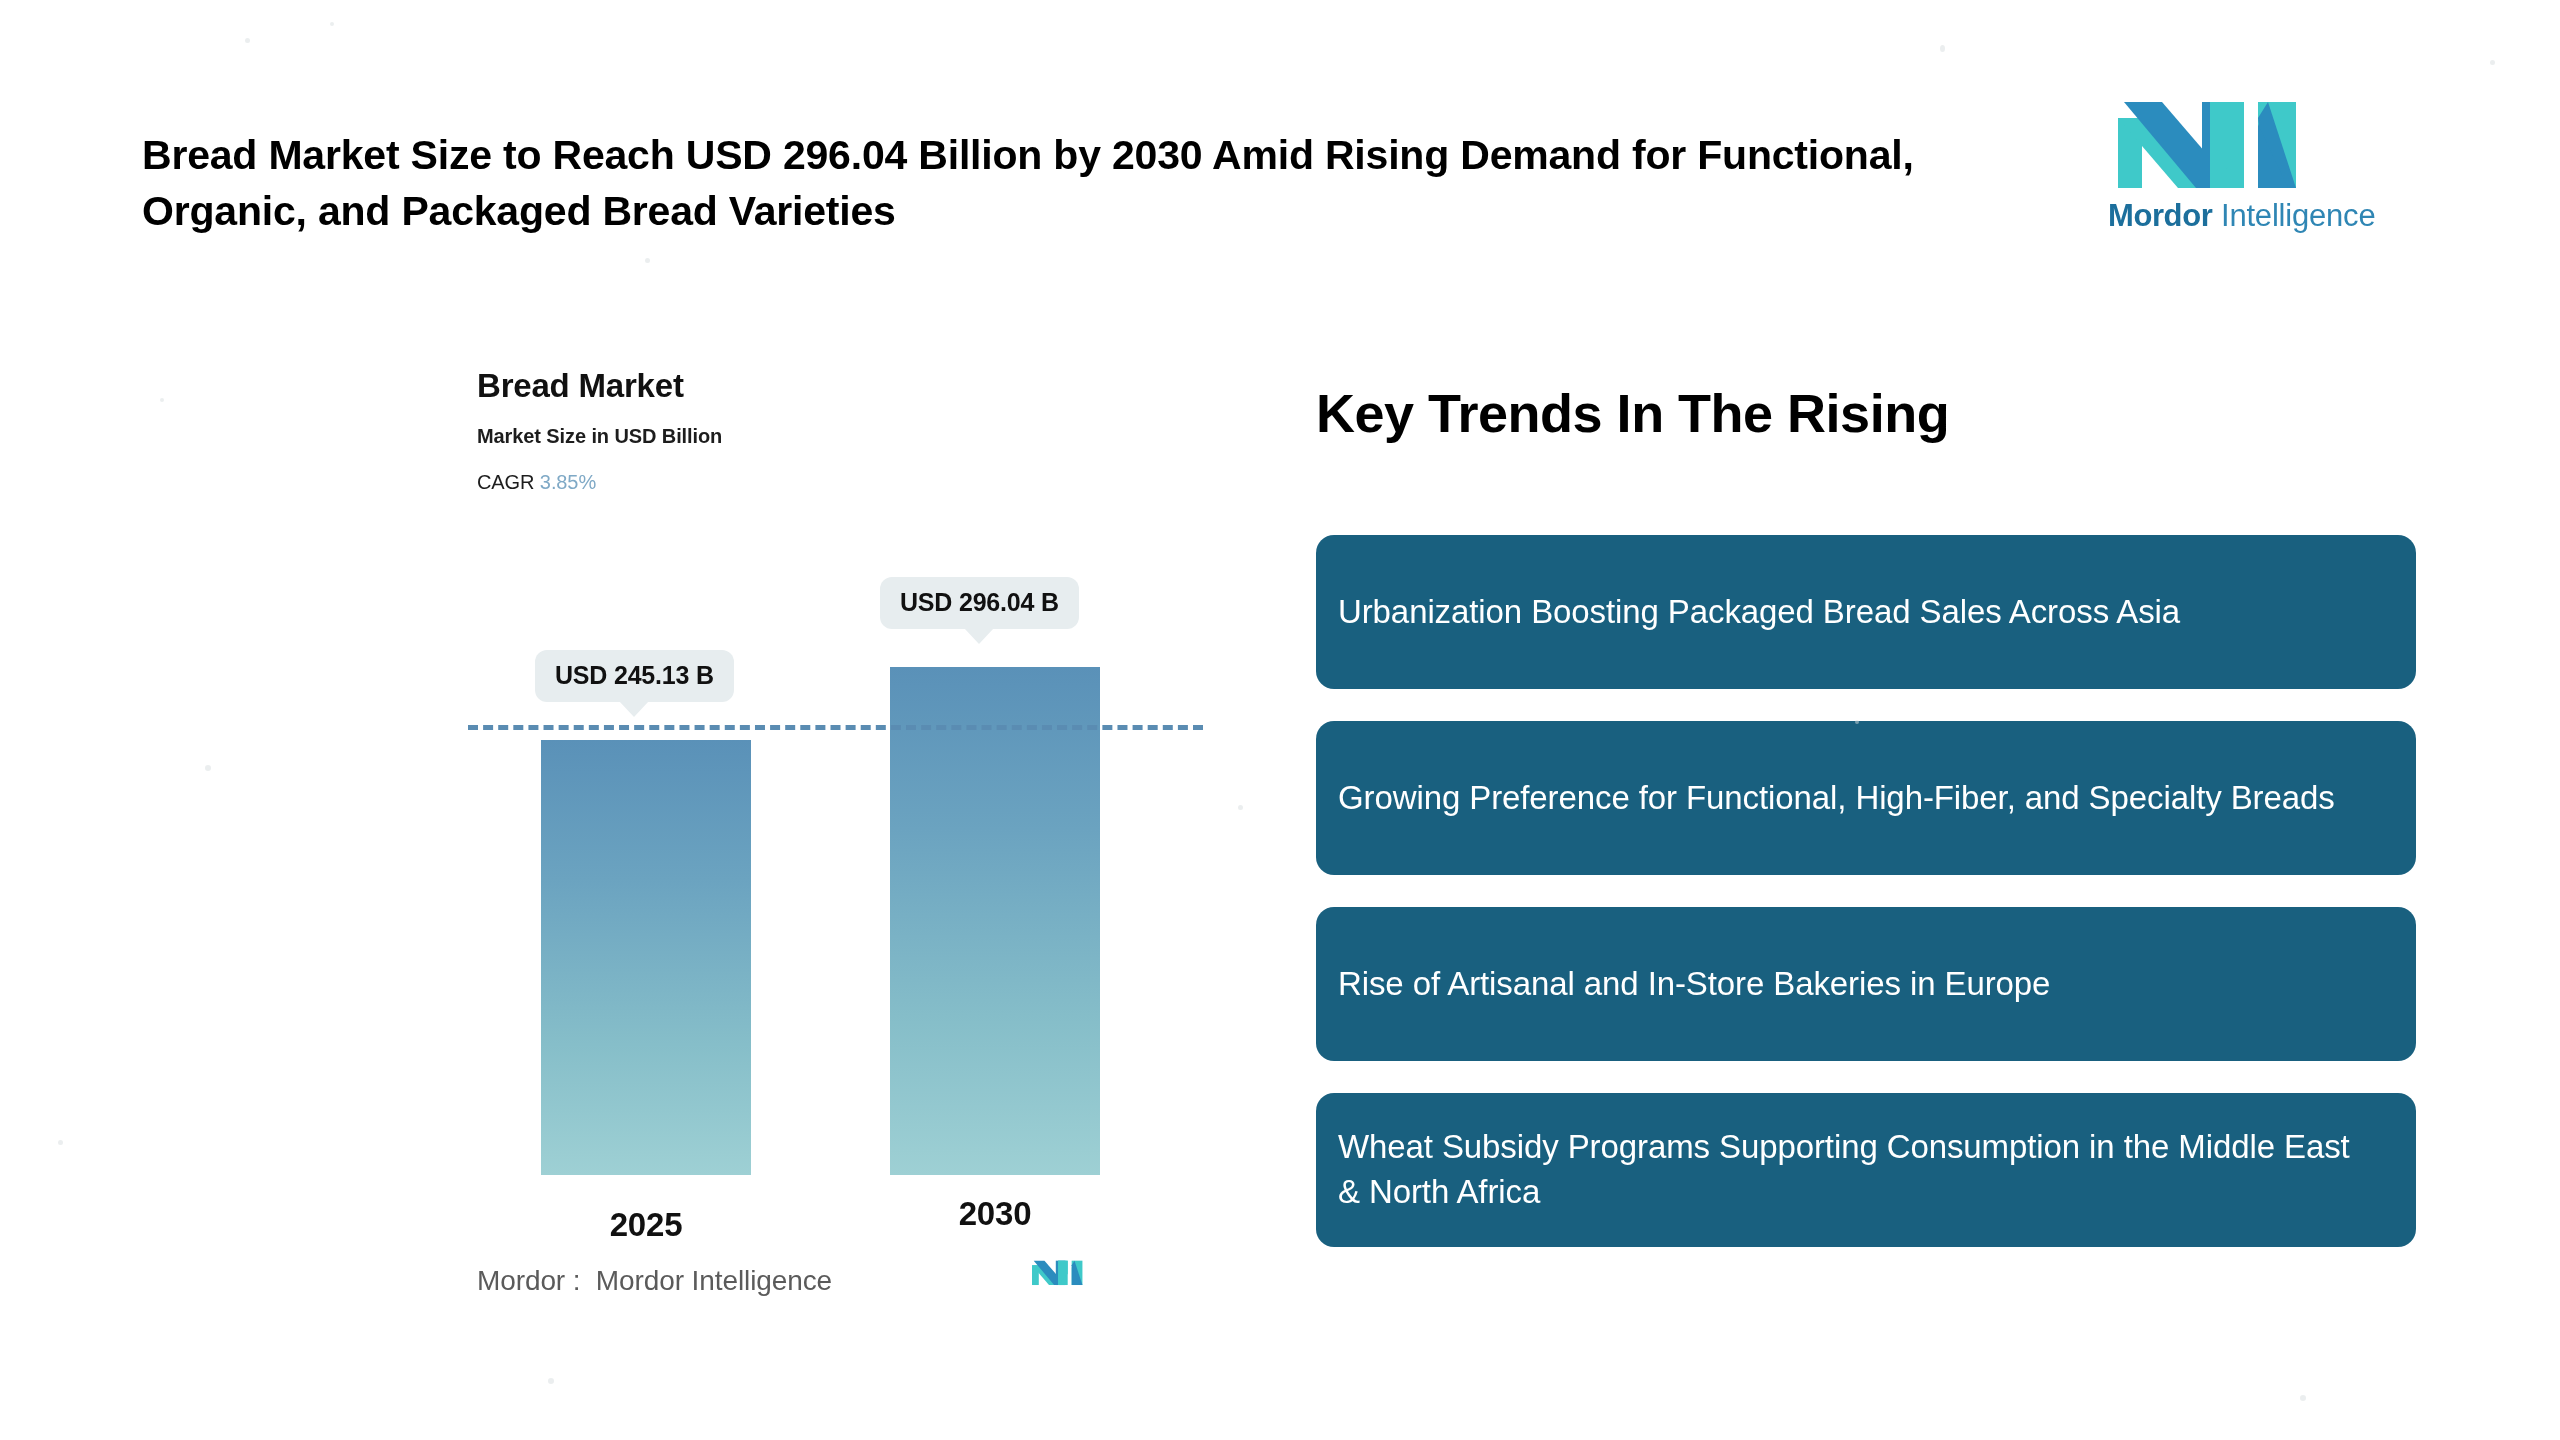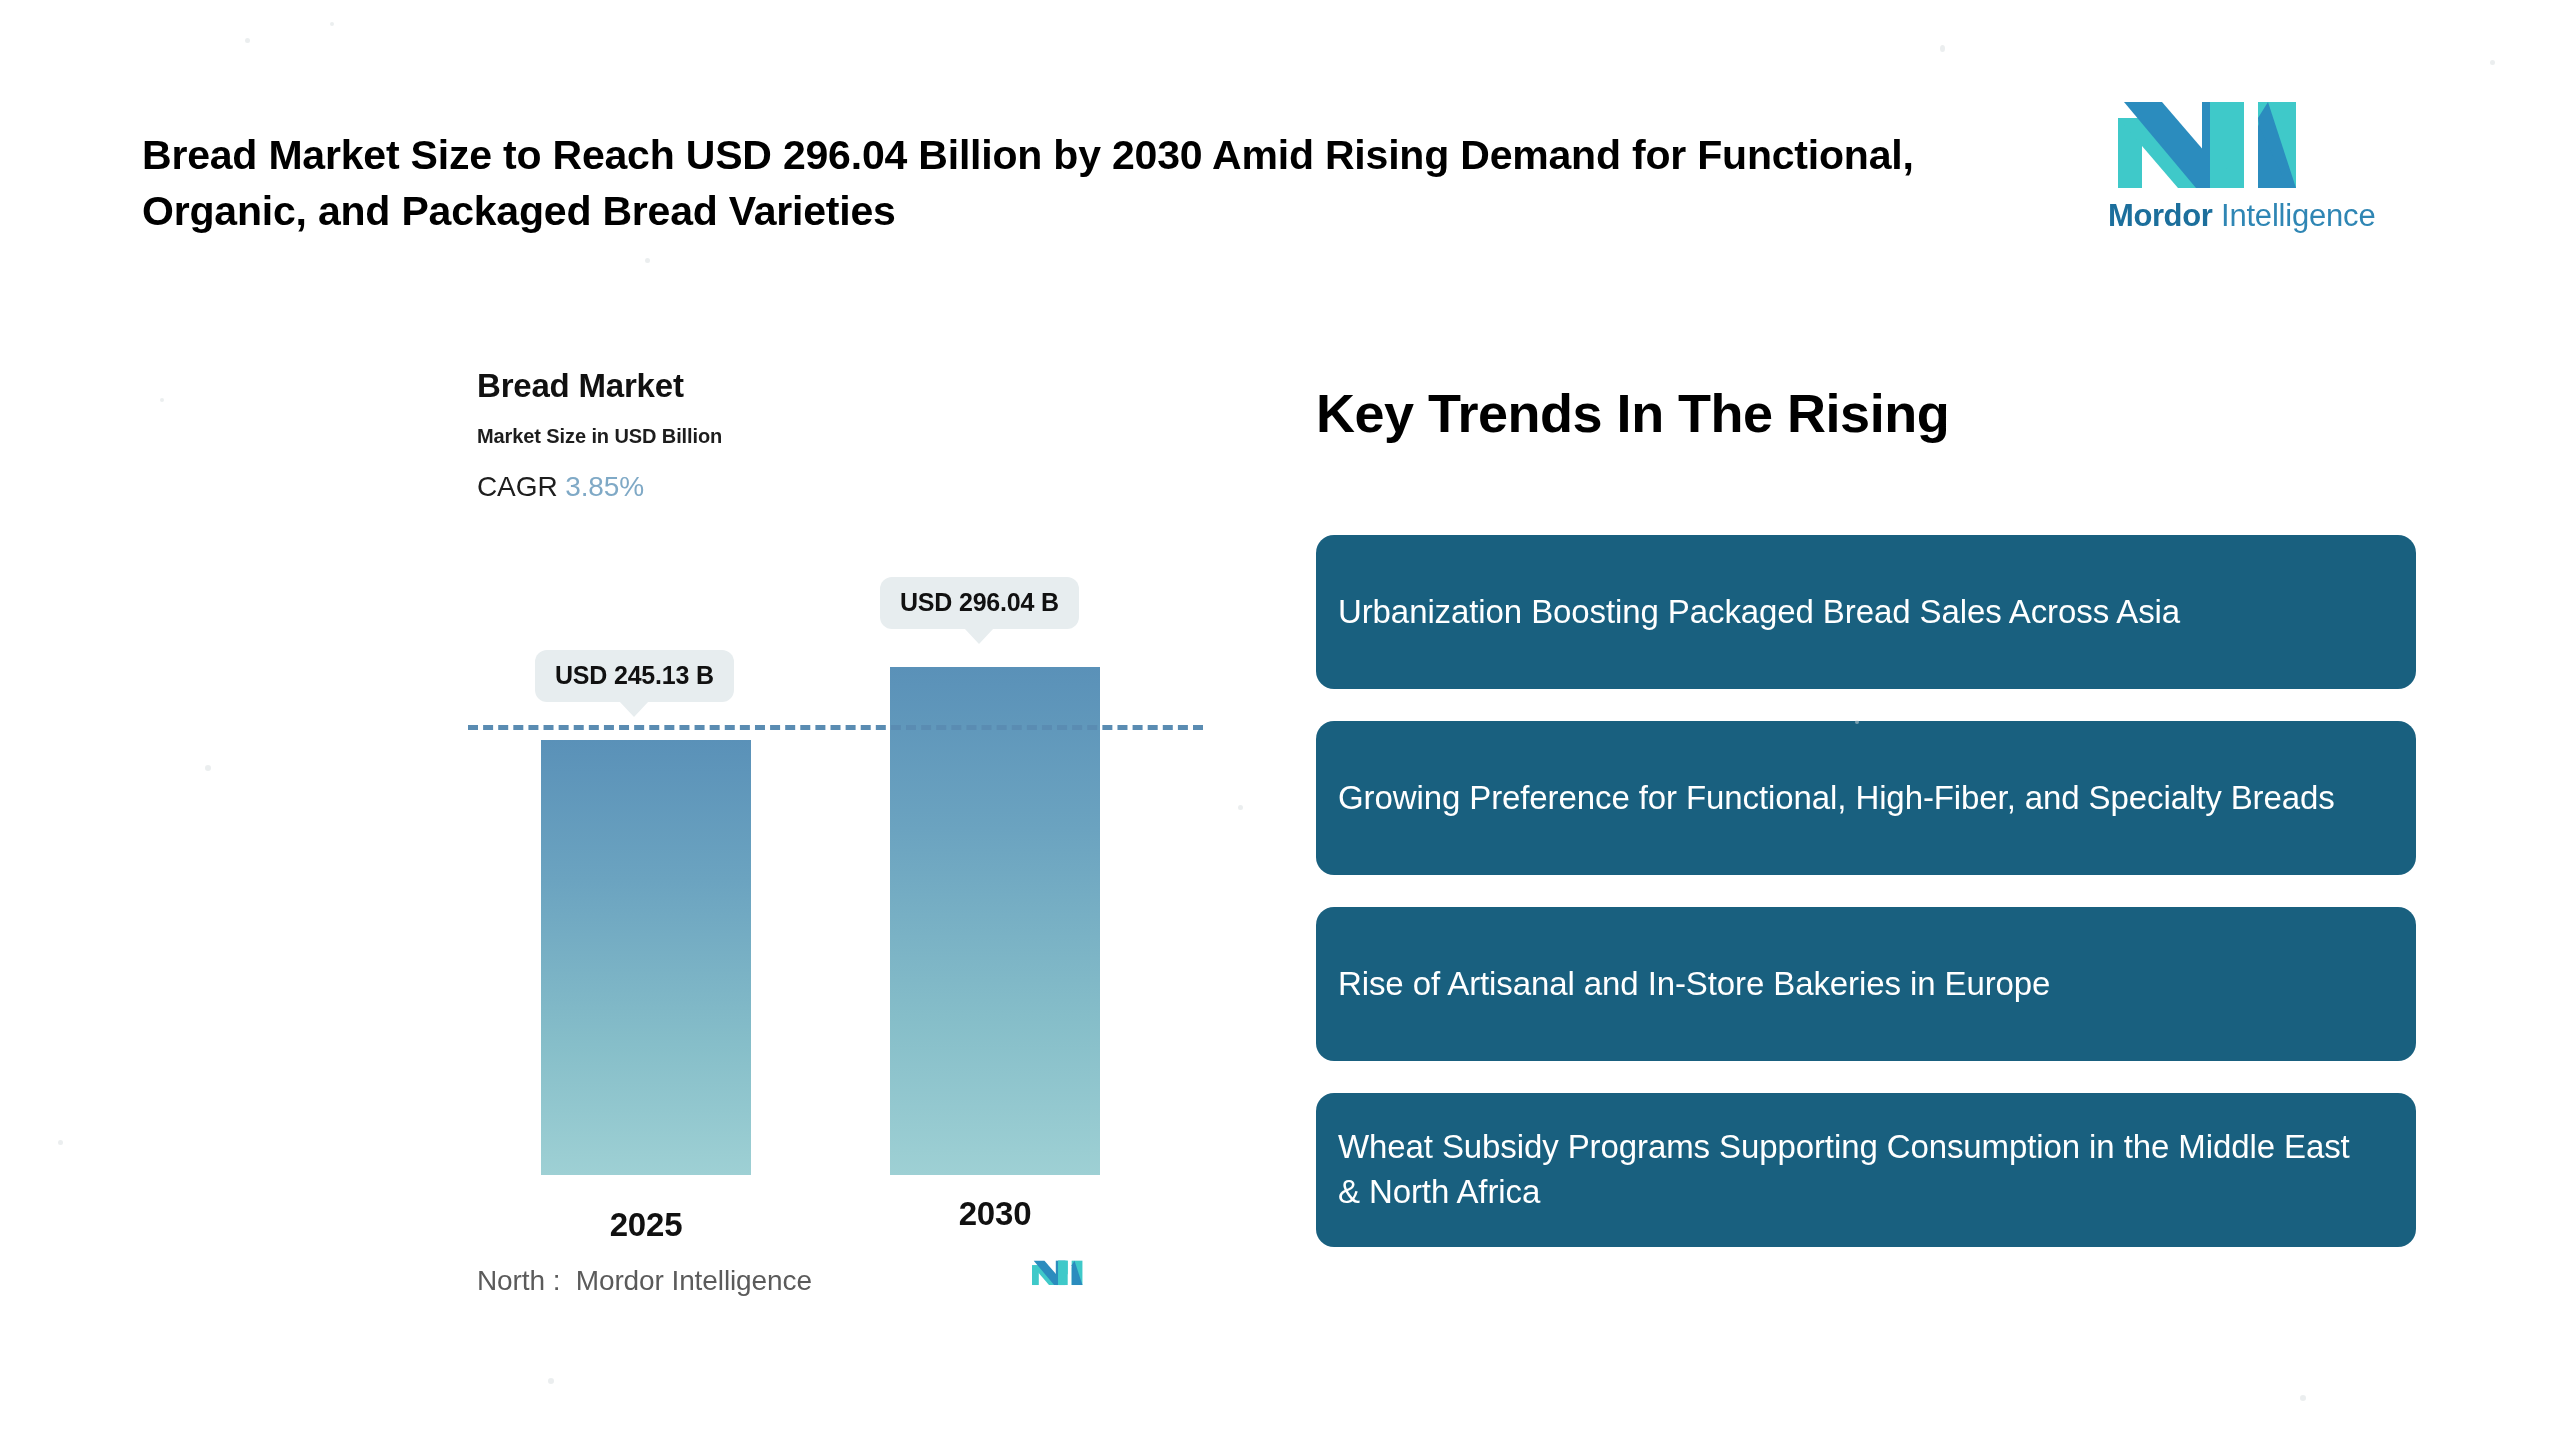--- a/index.html
+++ b/index.html
@@ -88,21 +88,21 @@
     top: 410px;
     font-size: 20px;
     font-weight: 700;
     color: #1d1d1d;
     letter-spacing: -0.1px;
   }
   #chart-cagr {
     position: absolute;
     left: 477px;
     top: 456px;
-    font-size: 28px;
+    font-size: 20px;
     font-weight: 400;
     color: #1d1d1d;
     letter-spacing: -0.1px;
     white-space: nowrap;
   }
   #chart-cagr .cagr-value {
     color: #7fa9c6;
   }
 
   
@@ -294,21 +294,21 @@
 
     <div class="value-tip" id="tip-2025">USD 245.13 B</div>
     <div class="value-tip" id="tip-2030">USD 296.04 B</div>
 
     <div class="x-label" id="x-2025">2025</div>
     <div class="x-label" id="x-2030">2030</div>
   </div>
 
   <div id="source-row">
     <div id="source-text">
-      <span>North :</span>&nbsp;
+      <span>Mordor :</span>&nbsp;
       <span>Mordor Intelligence</span>
     </div>
     <span id="source-logo">
       <svg width="68" height="56" viewBox="0 0 240 108" xmlns="http://www.w3.org/2000/svg">
         <polygon points="0,30 24,30 24,100 0,100" fill="#3fc9c9"></polygon>
         <polygon points="0,30 24,30 92,100 60,100" fill="#3fc9c9"></polygon>
         <polygon points="6,14 44,14 118,100 78,100" fill="#2b8cbe"></polygon>
         <polygon points="84,14 118,14 118,100 84,100" fill="#2b8cbe"></polygon>
         <polygon points="92,14 126,14 126,100 92,100" fill="#3fc9c9"></polygon>
         <polygon points="92,14 126,14 126,60 92,100" fill="#3fc9c9"></polygon>

